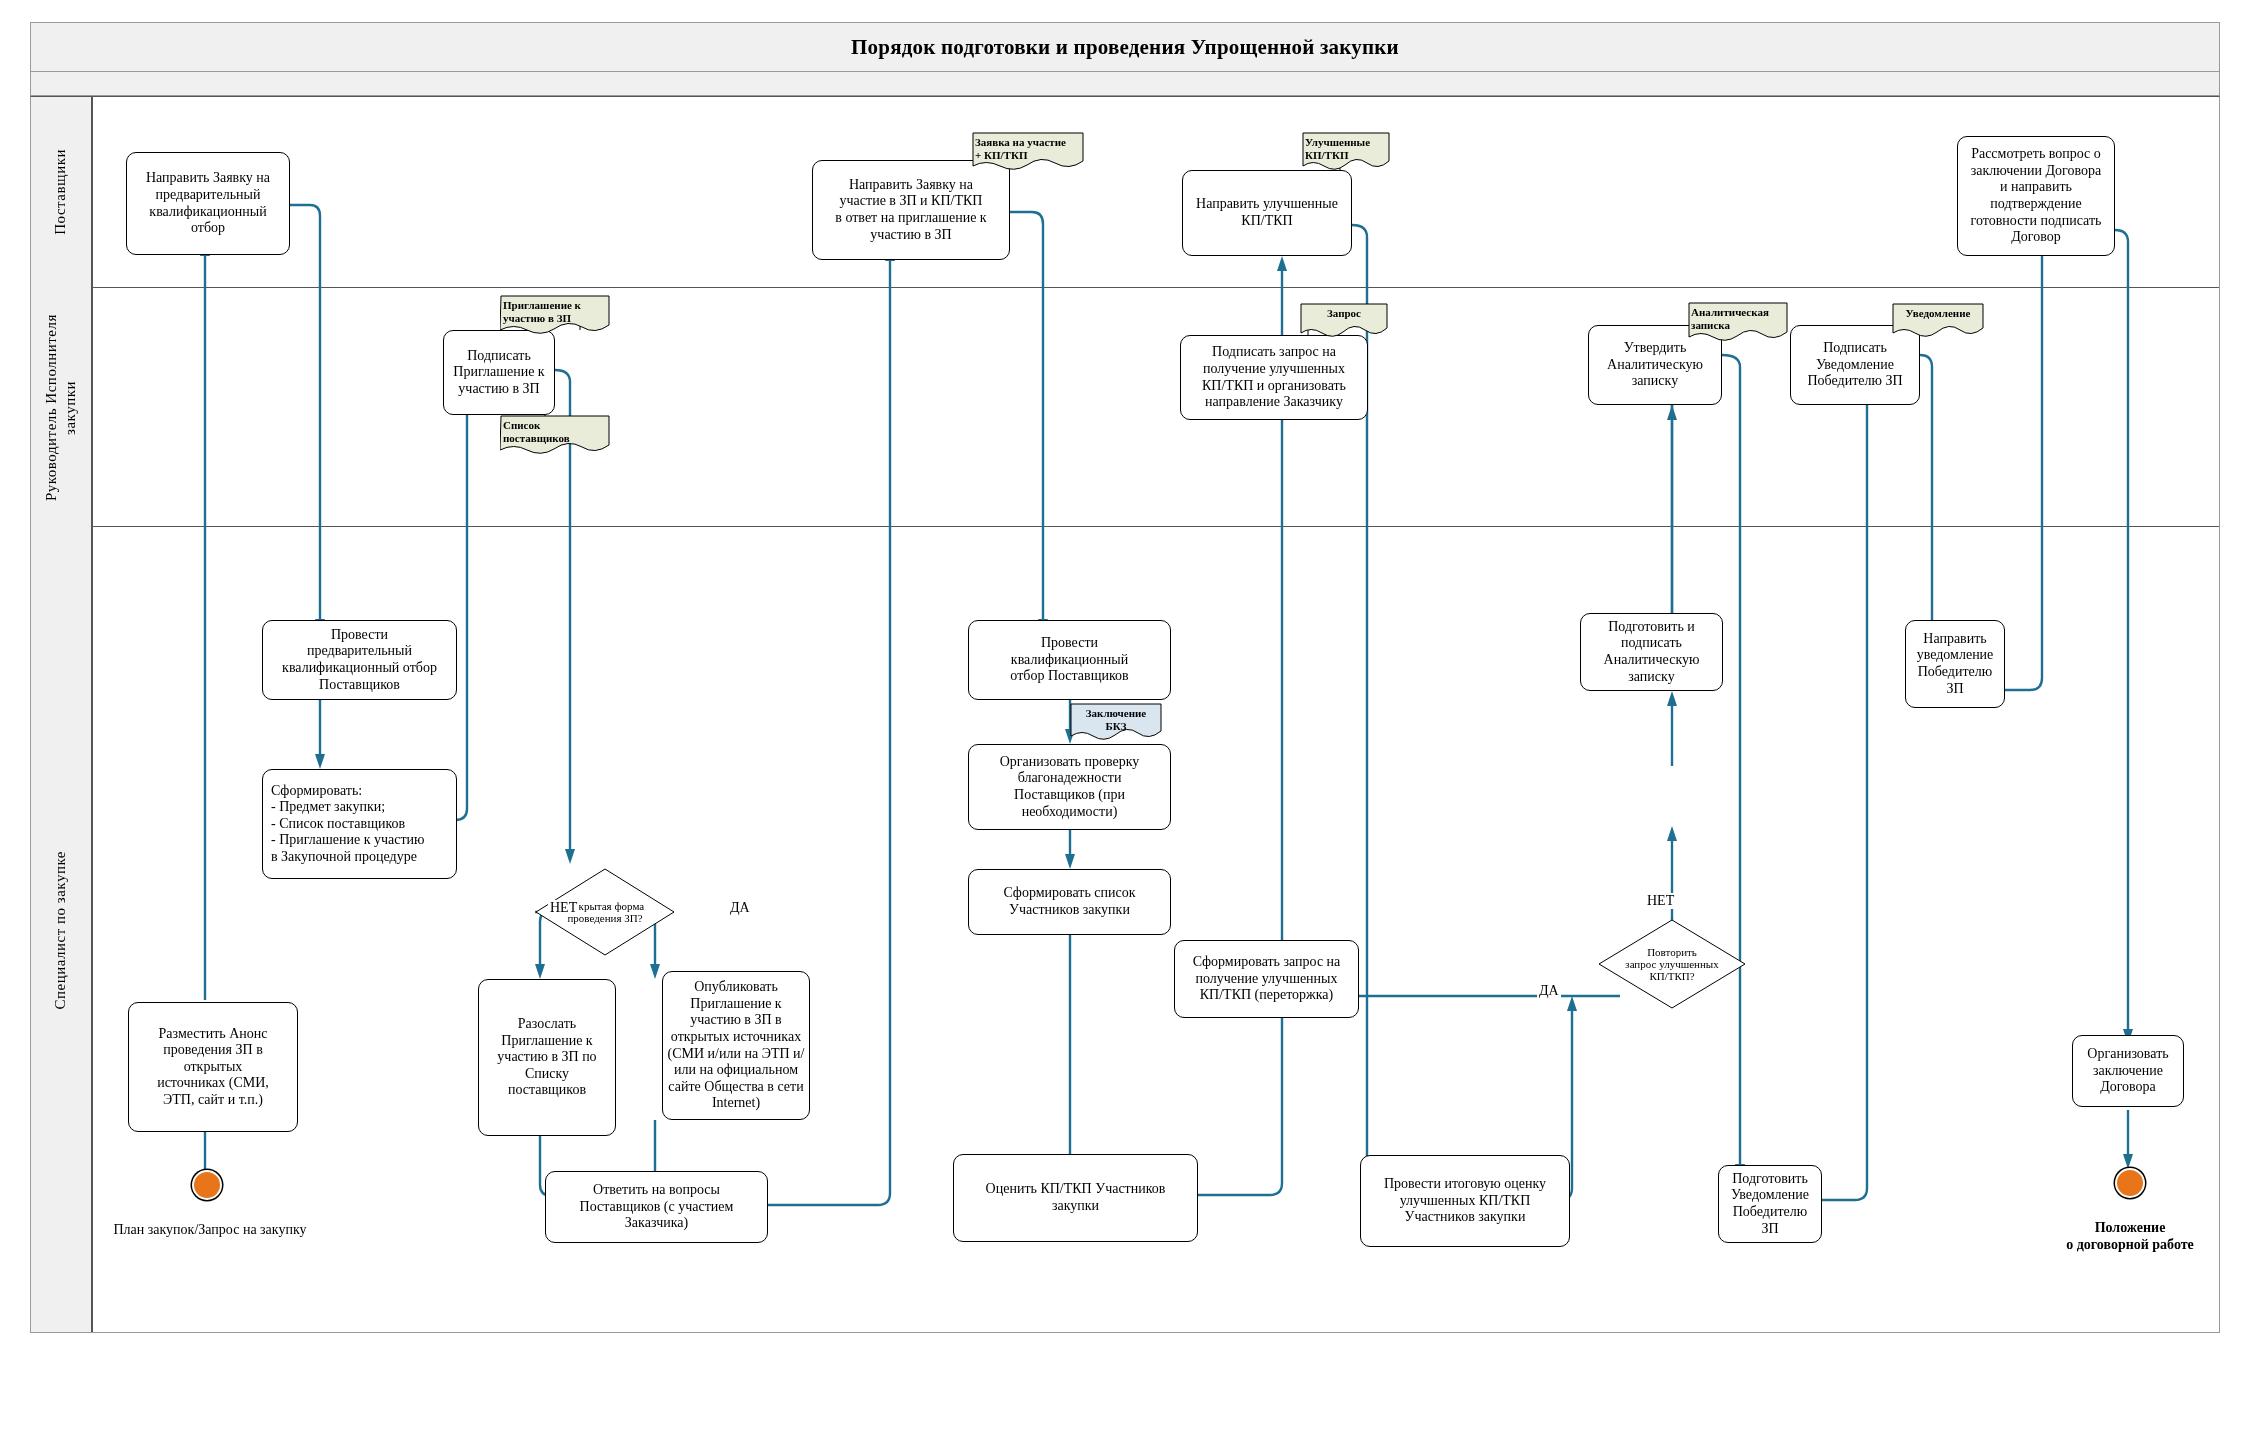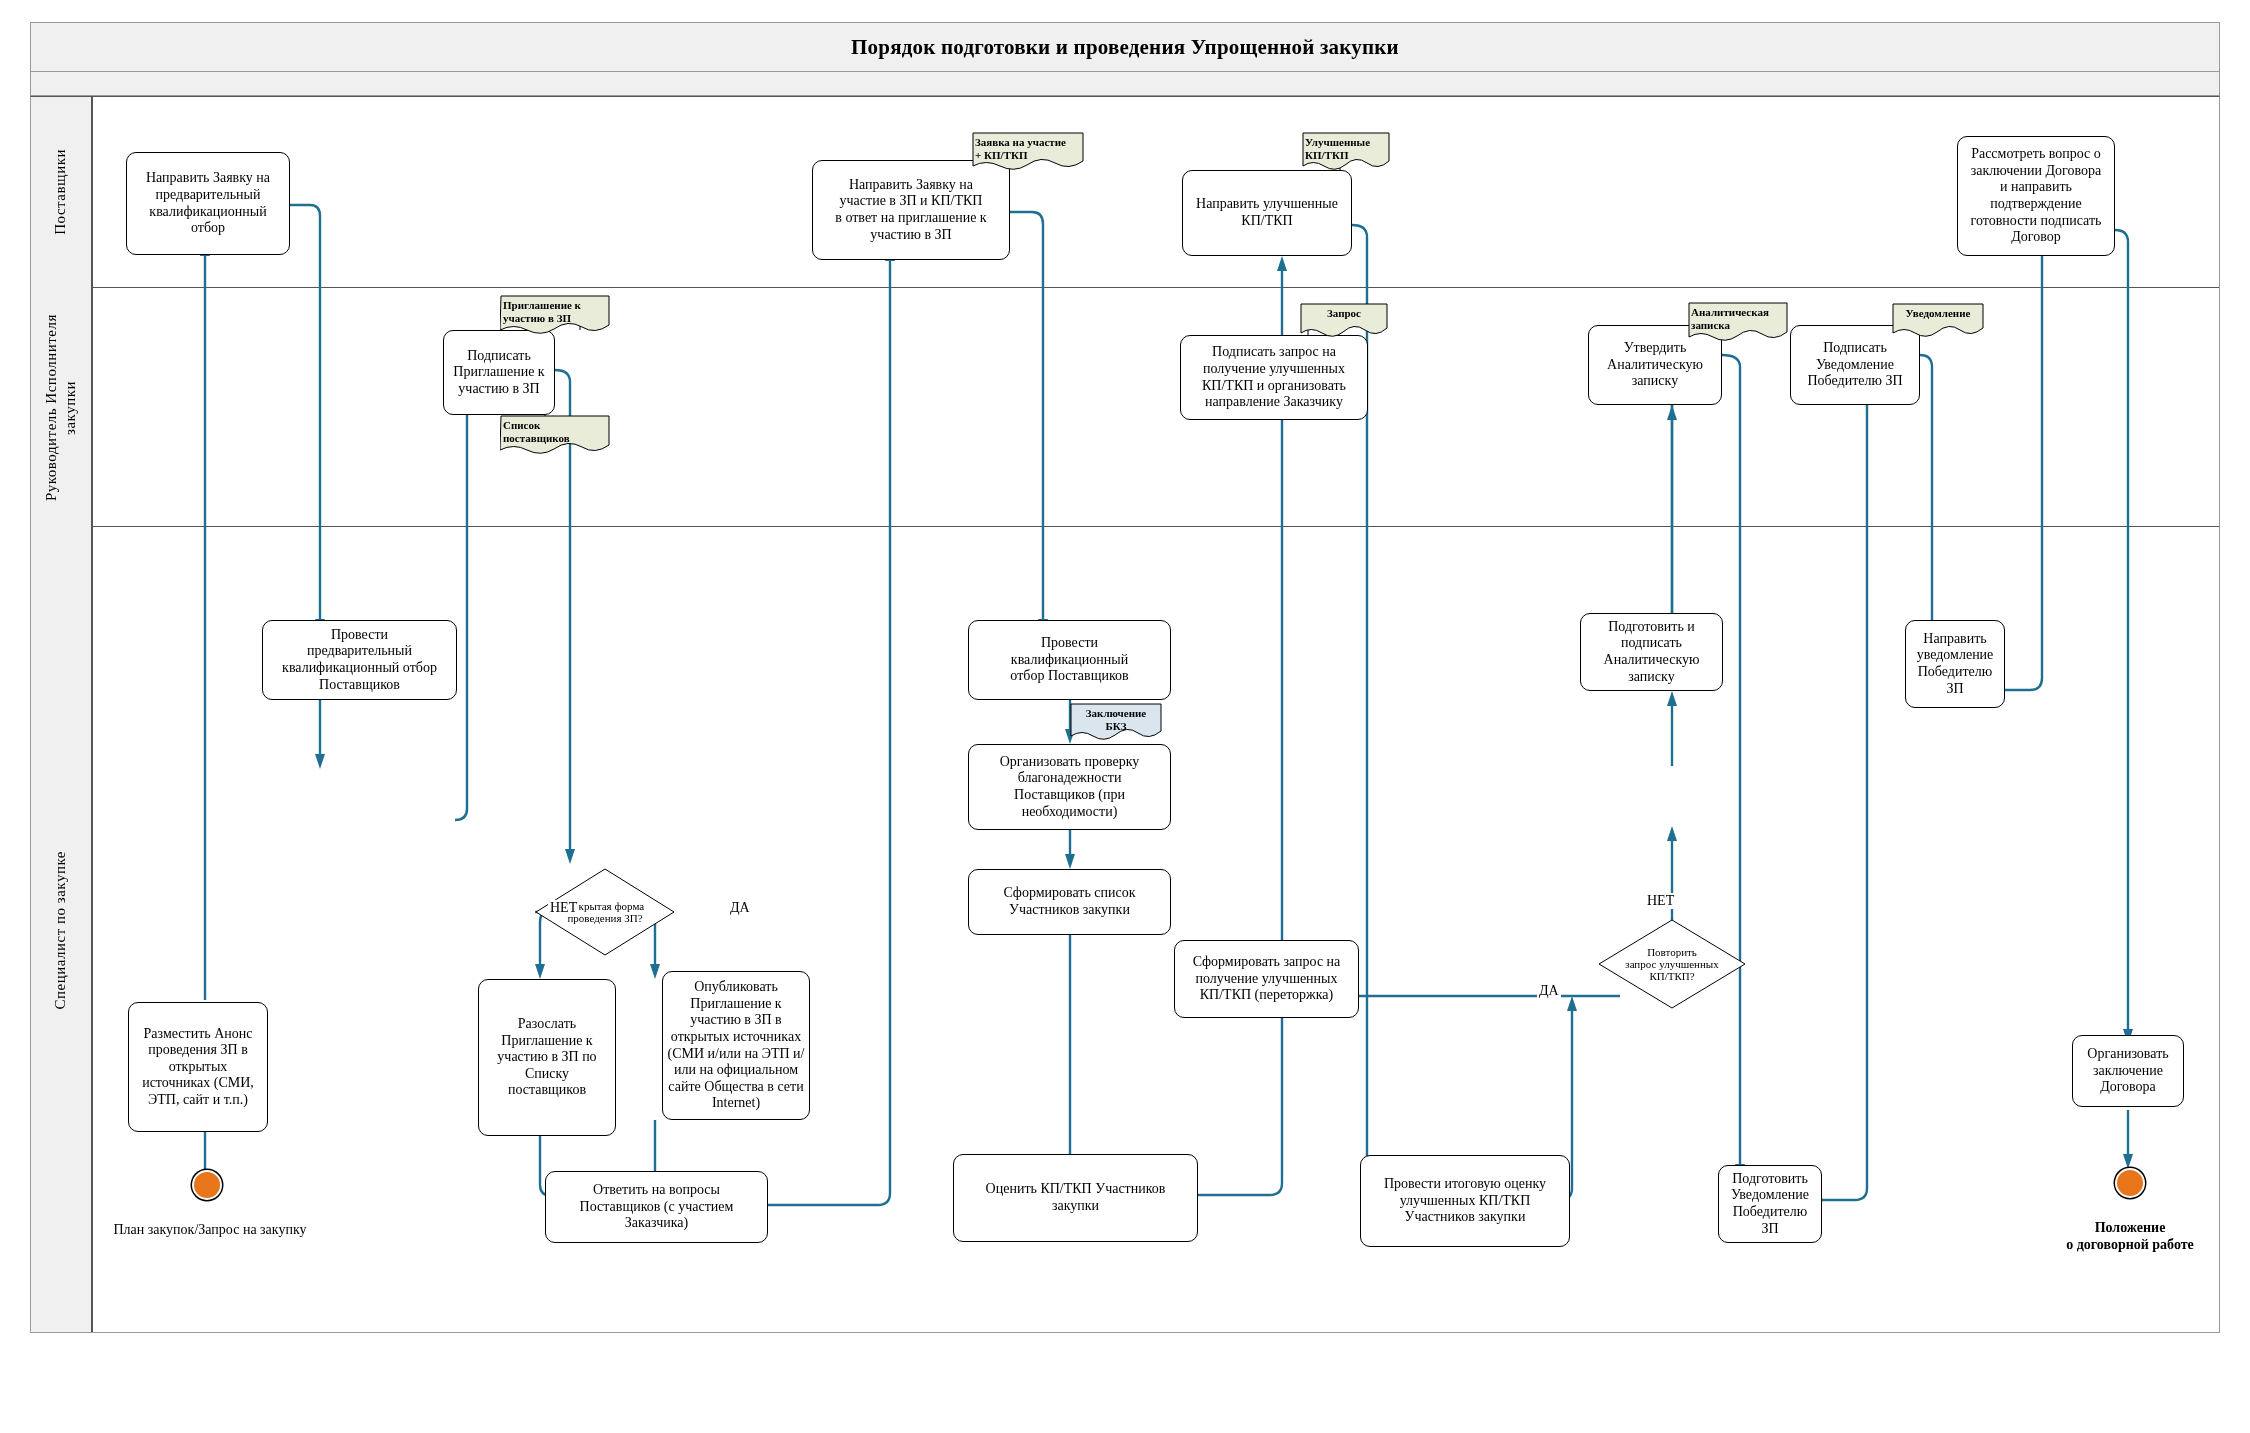--- a/index.html
+++ b/index.html
@@ -250,22 +250,29 @@
 Победителю ЗП</span>
     </div>
 
   <div class="node" style="left:262px;top:620px;width:195px;height:80px;">
     <span class="txt">Провести
 предварительный
 квалификационный отбор
 Поставщиков</span>
     </div>
 
-
-  <div class="node" style="left:128px;top:1002px;width:140px;height:130px;">
+  <div class="node left" style="left:262px;top:769px;width:195px;height:110px;padding-left:8px;">
+    <span class="txt">Сформировать:
+- Предмет закупки;
+- Список поставщиков
+- Приглашение к участию
+в Закупочной процедуре</span>
+    </div>
+
+  <div class="node" style="left:128px;top:1002px;width:170px;height:130px;">
     <span class="txt">Разместить Анонс
 проведения ЗП в
 открытых
 источниках (СМИ,
 ЭТП, сайт и т.п.)</span>
     </div>
 
   <div class="node" style="left:478px;top:979px;width:138px;height:157px;">
     <span class="txt">Разослать
 Приглашение к

